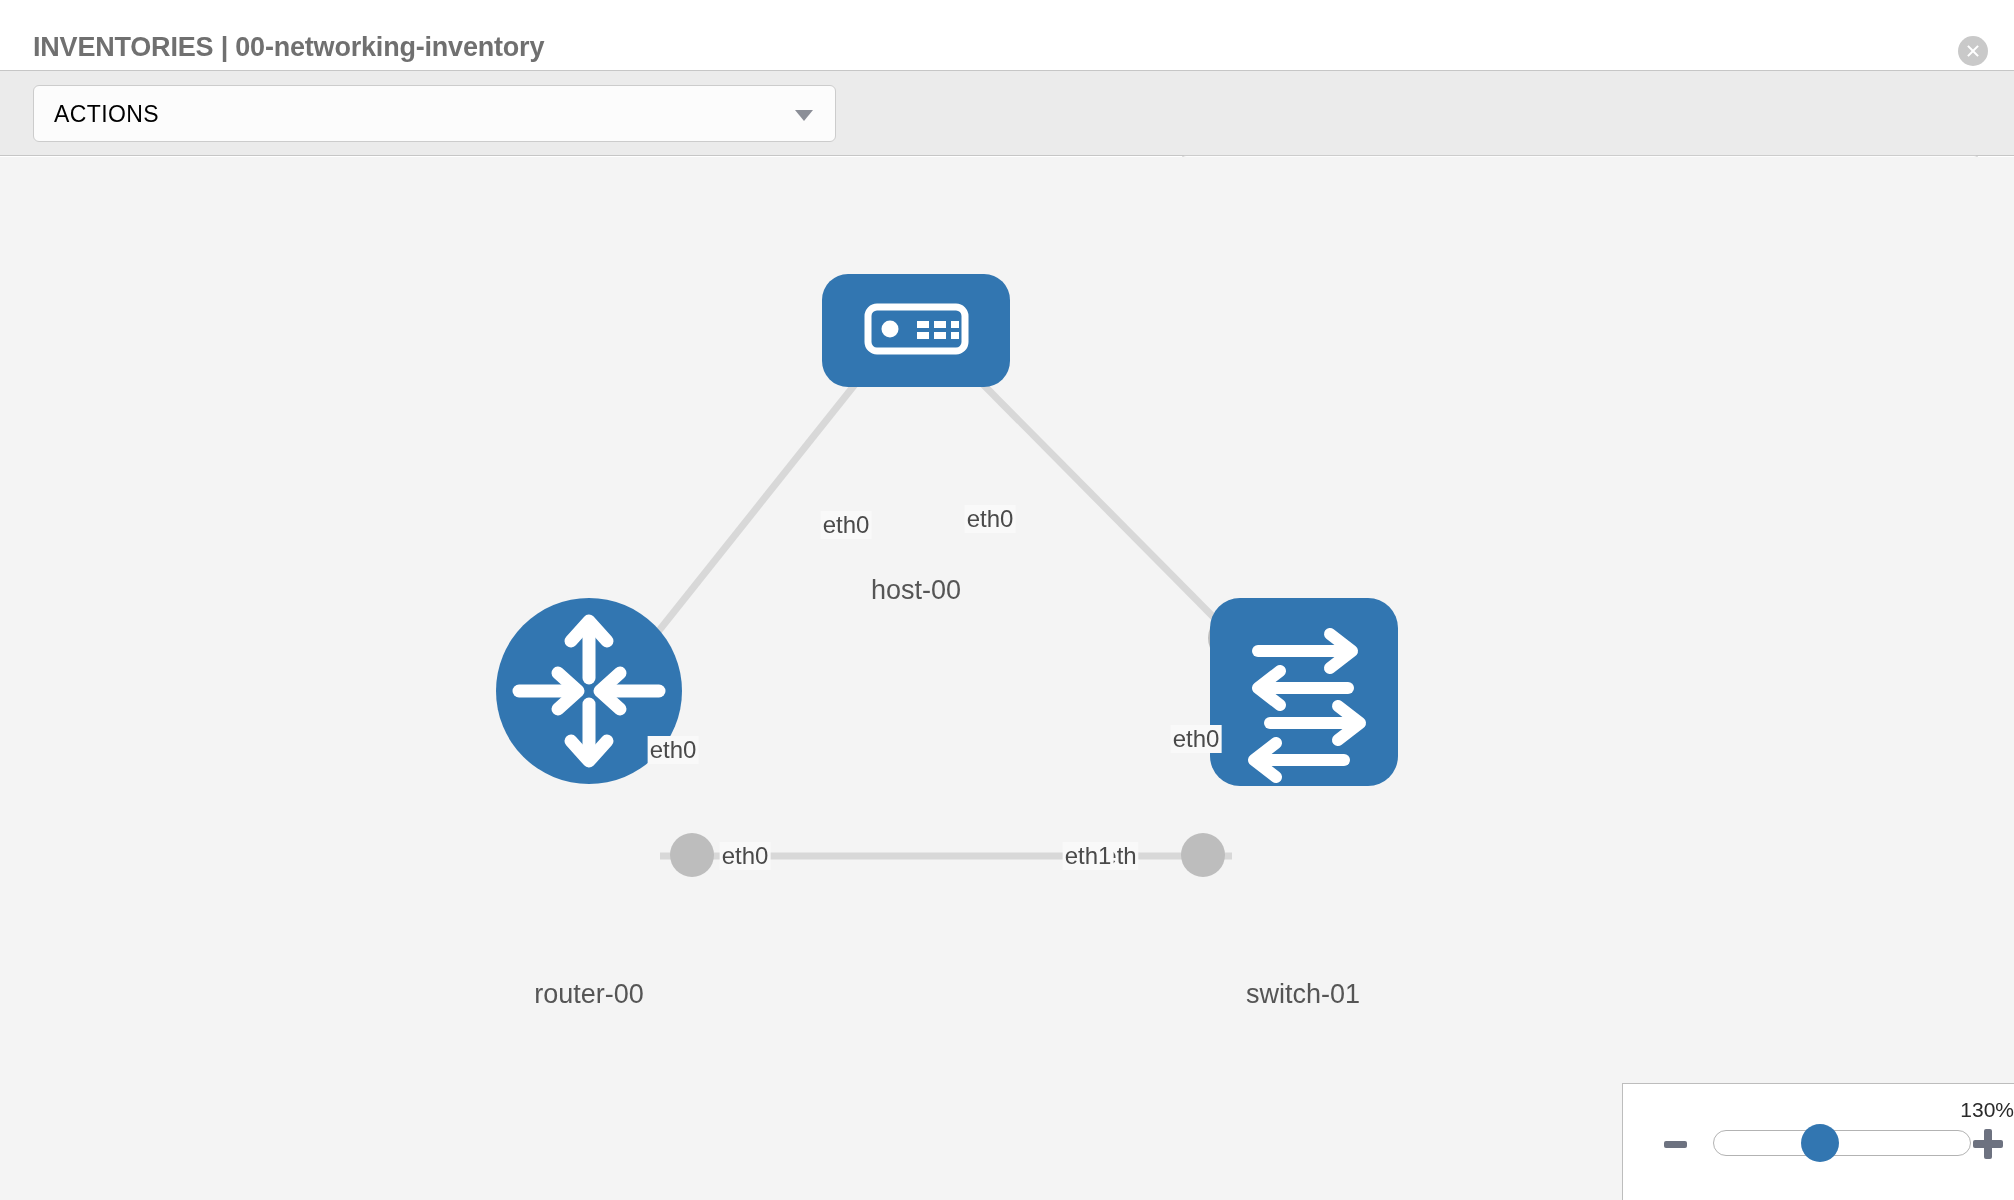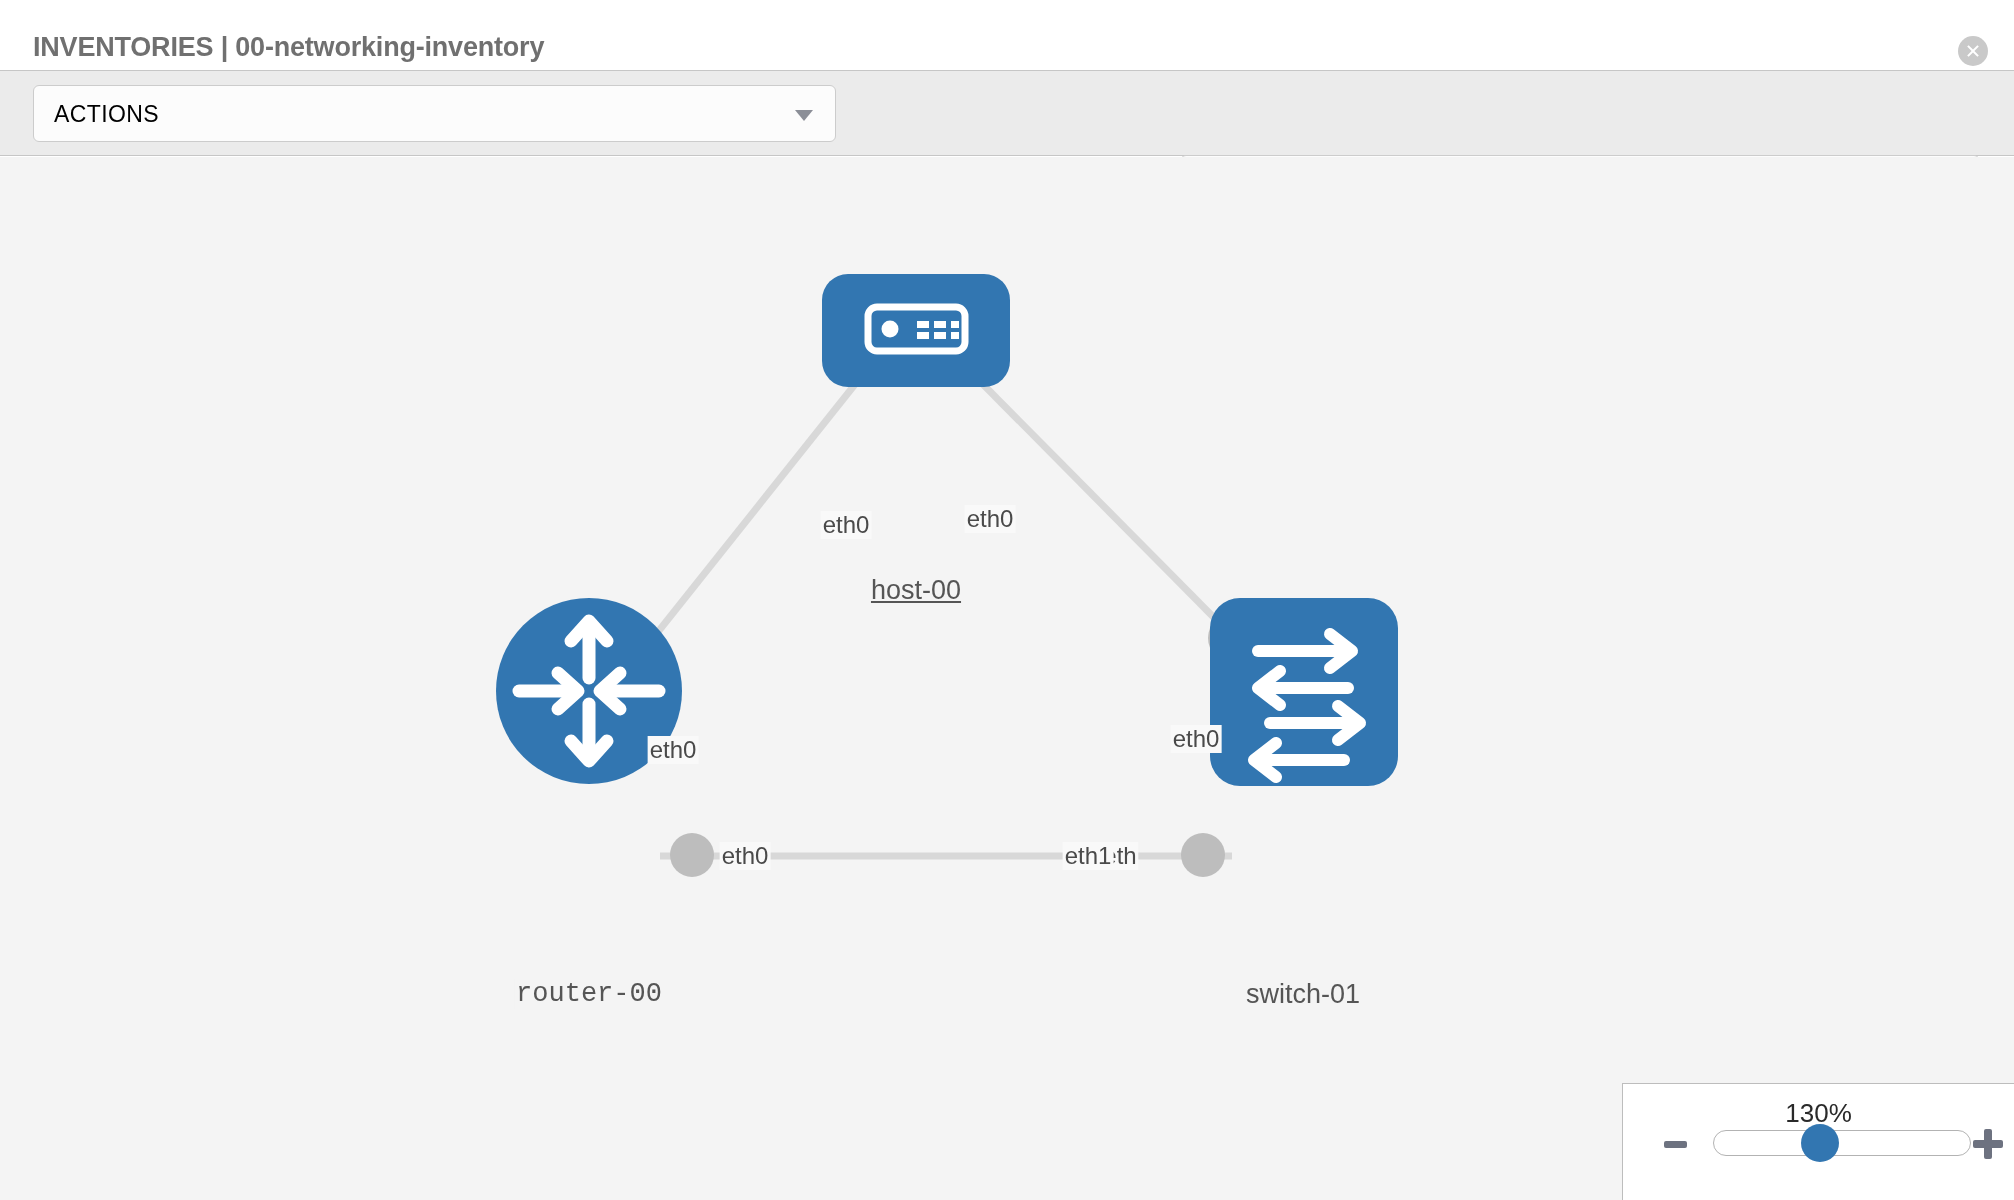--- a/index.html
+++ b/index.html
@@ -115,22 +115,22 @@
   
   .zoom-panel {
     position: absolute; left: 1622px; top: 1083px;
     width: 392px; height: 117px;
     background: #ffffff;
     border-top: 1px solid #bdbdbd;
     border-left: 1px solid #bdbdbd;
   }
   .zoom-pct {
     position: absolute; left: 0; right: 0; top: 14px;
-    text-align: center;
-    font-size: 26px; color: #2a2a2a;
+    text-align: right;
+    font-size: 21px; color: #2a2a2a;
   }
   .zoom-minus {
     position: absolute; left: 41px; top: 57px;
     width: 23px; height: 7px; border-radius: 2px;
     background: #6d7280; cursor: pointer;
   }
   .zoom-plus {
     position: absolute; left: 350px; top: 45px;
     width: 30px; height: 30px; cursor: pointer;
   }
@@ -258,22 +258,22 @@
 
         <line x1="1270" y1="566" x2="1356" y2="566"></line>
         <polyline points="1338,549 1360,566 1338,583" stroke-linejoin="round"></polyline>
 
         <line x1="1344" y1="603" x2="1258" y2="603"></line>
         <polyline points="1276,586 1254,603 1276,620" stroke-linejoin="round"></polyline>
       </g>
     </g>
   </svg>
 
-  <div class="node-label" style="left:916px; top:418px;text-decoration:underline;">host-00</div>
-  <div class="node-label" style="left:589px; top:822px;font-family:Liberation Mono, monospace;">router-00</div>
+  <div class="node-label" style="left:916px; top:418px;">host-00</div>
+  <div class="node-label" style="left:589px; top:822px;">router-00</div>
   <div class="node-label" style="left:1303px; top:822px;">switch-01</div>
 
   <div class="iface-label" style="left:846px;  top:368px;">eth0</div>
   <div class="iface-label" style="left:990px;  top:362px;">eth0</div>
   <div class="iface-label" style="left:673px;  top:593px;">eth0</div>
   <div class="iface-label" style="left:1196px; top:582px;">eth0</div>
   <div class="iface-label" style="left:745px;  top:699px;">eth0</div>
   <div class="iface-label" style="left:1120px; top:699px;">eth</div>
   <div class="iface-label" style="left:1088px; top:699px;">eth1</div>
 </div>

